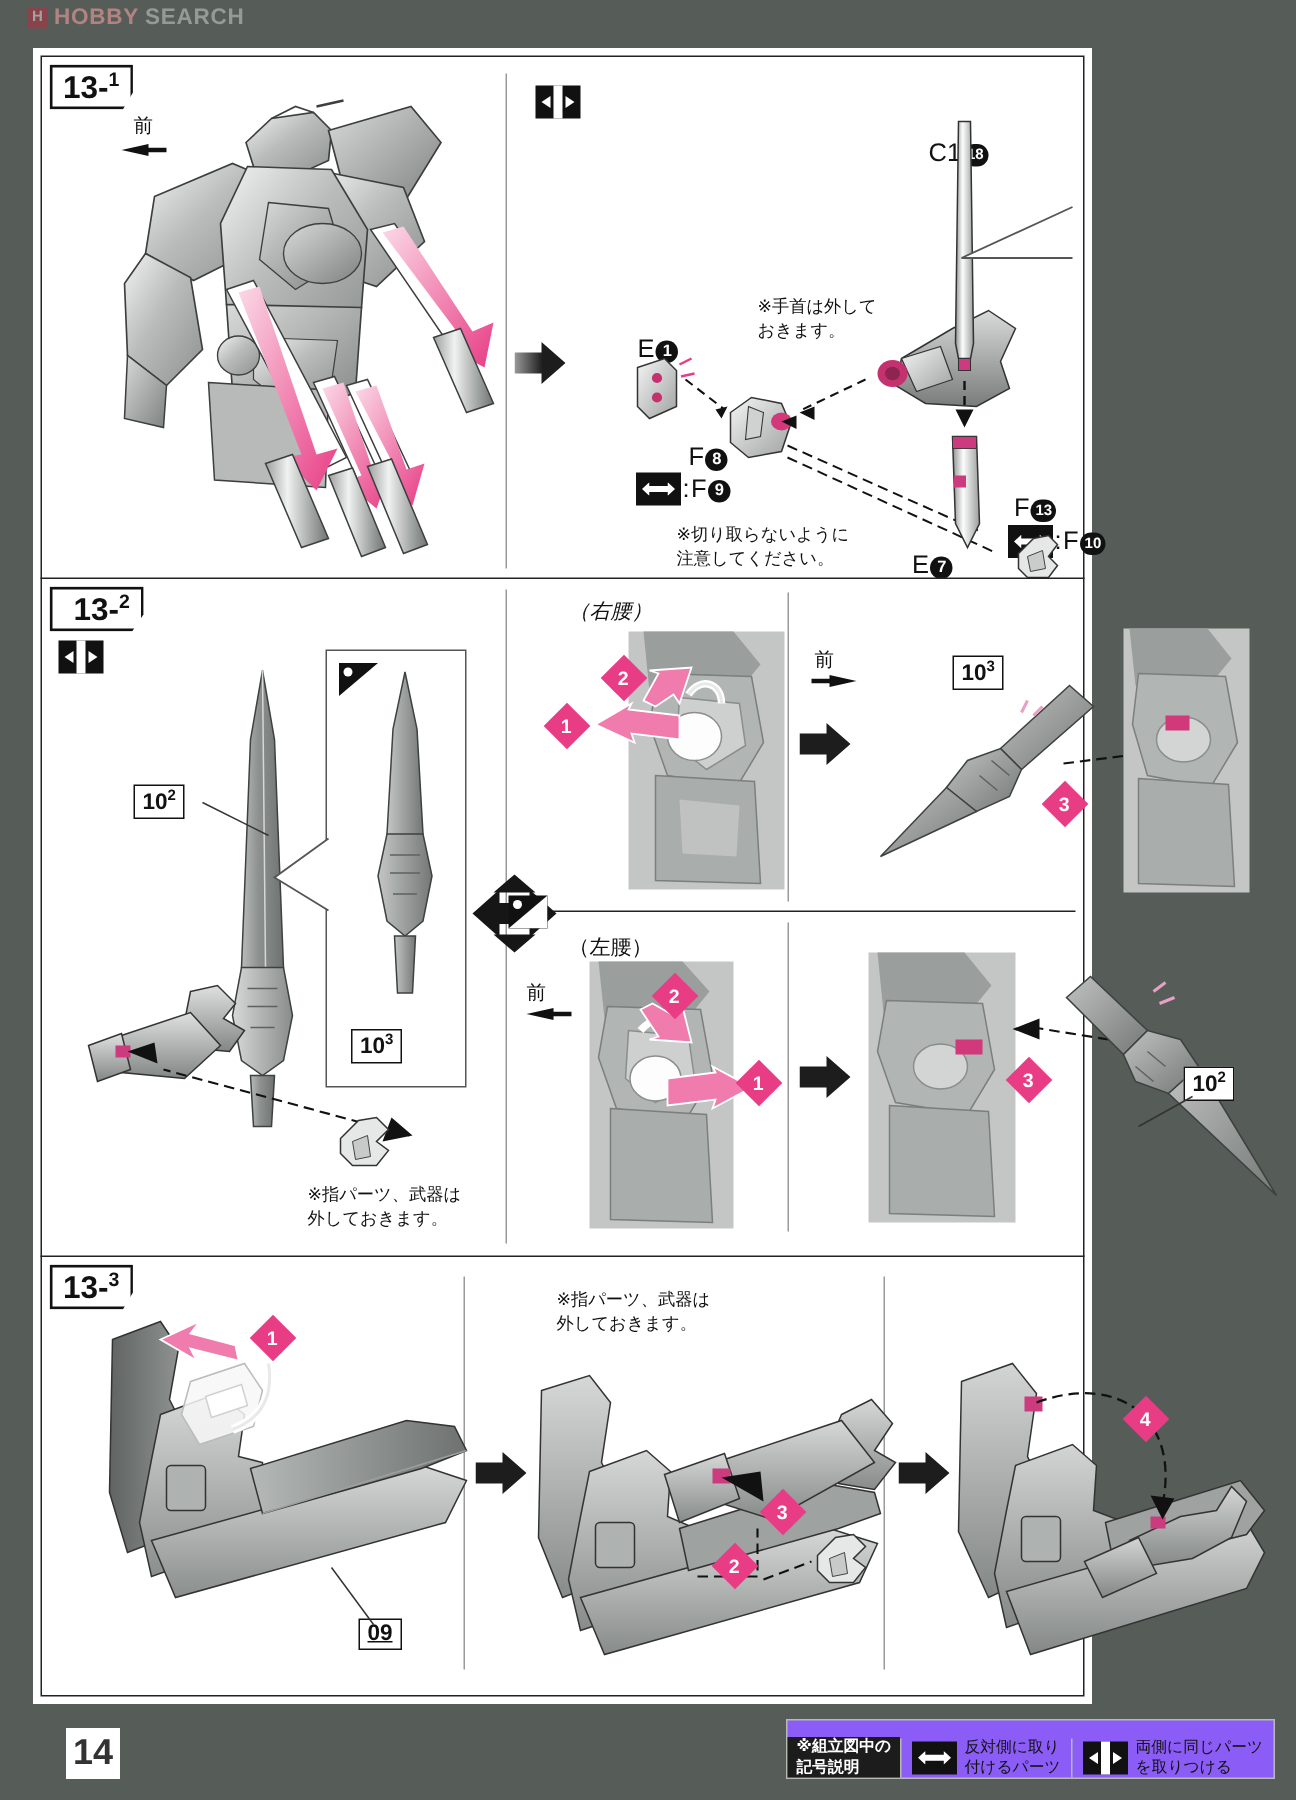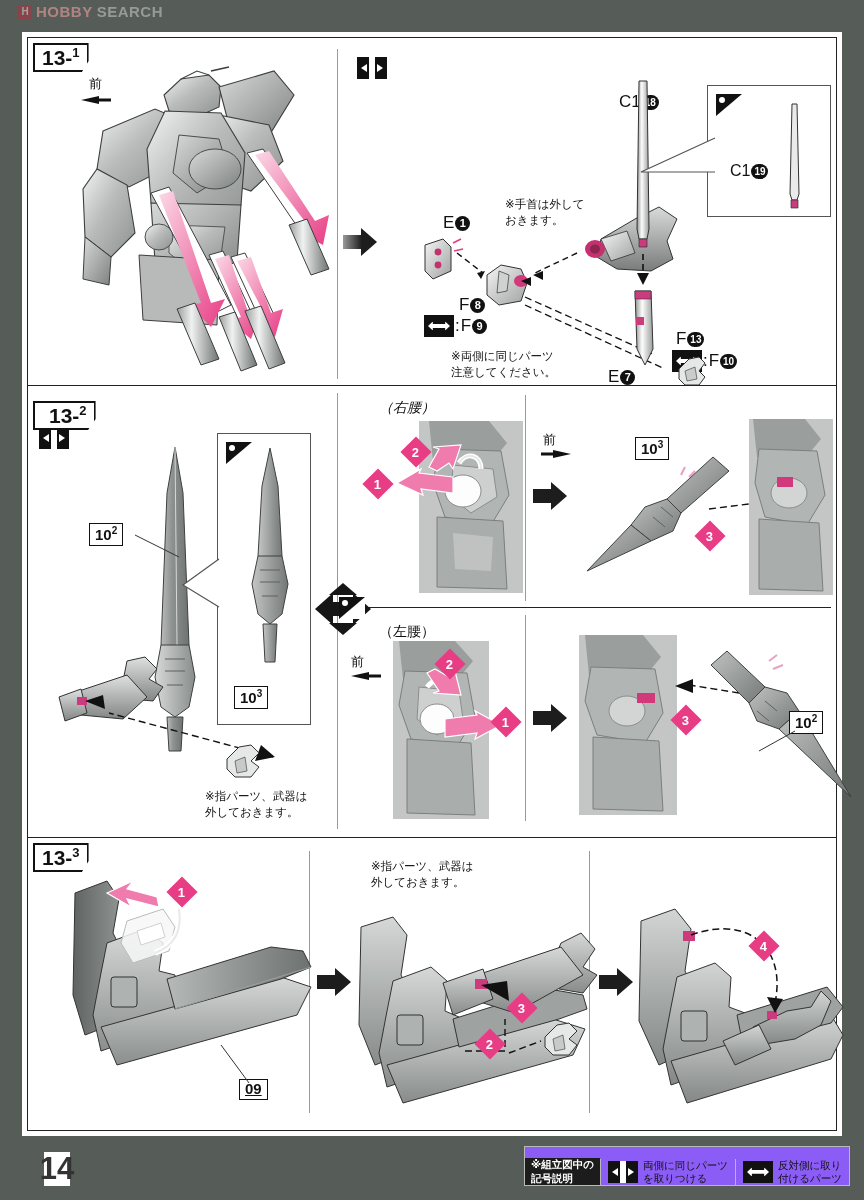--- a/index.html
+++ b/index.html
@@ -21,21 +21,21 @@
   .wm-mark{
     width:14px;height:14px;background:#b33040;
     display:flex;align-items:center;justify-content:center;
     color:#ddd;font-size:10px;font-weight:bold;line-height:1;
   }
   .wm-hobby{color:#fca5a5;font-size:15px;font-weight:bold;letter-spacing:.5px;}
   .wm-search{color:#c9cdc9;font-size:15px;font-weight:bold;letter-spacing:.5px;}
 
   
   .sheet{
-    position:absolute;left:22px;top:32px;width:820px;height:1104px;
+    position:absolute;left:22px;top:32px;width:706px;height:1104px;
     background:#fff;
   }
   .inner-border{
     position:absolute;left:5px;top:5px;right:5px;bottom:5px;
     border:1.6px solid #222;
   }
 
   
   .section{position:absolute;left:5px;right:5px;}
   .sec1{top:5px;height:348px;}
@@ -126,23 +126,23 @@
 
   
   .inset{position:absolute;border:1.4px solid #555;background:#fff;}
 
   
   .art{position:absolute;}
   .art svg{display:block;overflow:visible;}
 
   
   .pagenum{
-    position:absolute;left:44px;bottom:14px;width:26px;height:34px;background:#fff;
+    position:absolute;left:44px;bottom:14px;width:36px;height:34px;background:#fff;
     display:flex;align-items:center;justify-content:center;
-    font-size:31px;font-weight:bold;color:#333;
+    font-size:24px;font-weight:bold;color:#333;
   }
   .legend{
     position:absolute;right:14px;bottom:14px;height:38px;
     display:flex;align-items:flex-end;background:#8b5cf6;border:1px solid #b9b9b5;
   }
   .legend-title{
     background:#1c1c1c;color:#fff;font-size:10.5px;line-height:1.28;
     display:flex;align-items:center;padding:0 6px;white-space:pre-line;
     font-family:"DejaVu Sans",sans-serif;font-weight:bold;
   }
@@ -252,24 +252,24 @@
             <path d="M232 152 L250 146 L272 196 L254 202 Z" fill="url(#rod)" transform="translate(-12,8)"></path>
             <path d="M108 244 L126 238 L150 294 L132 300 Z" fill="url(#rod)"></path>
             <path d="M150 252 L166 247 L188 300 L172 306 Z" fill="url(#rod)"></path>
             <path d="M176 246 L192 241 L216 298 L200 304 Z" fill="url(#rod)"></path>
           </g>
         </svg>
       </div>
 
       <div class="note" style="left:478px;top:160px;">※手首は外して
 おきます。</div>
-      <div class="note" style="left:424px;top:312px;">※両側に同じパーツ
+      <div class="note" style="left:424px;top:312px;">※切り取らないように
 注意してください。</div>
 
-      <div class="pcode" style="left:398px;top:176px;margin-left:18px;">
+      <div class="pcode" style="left:398px;top:186px;">
         <span>E</span><span class="pnum">1</span>
       </div>
 
       <div class="pcode" style="left:432px;top:258px;">
         <span>F</span><span class="pnum">8</span>
       </div>
       <div style="position:absolute;left:397px;top:278px;display:flex;align-items:center;gap:1px;">
         <span class="sym-opp"></span>
         <span style="font-size:17px;color:#111;">:</span>
         <span class="pcode" style="position:static;">
@@ -360,32 +360,20 @@
         </svg>
       </div>
 
       <div class="art" style="left:648px;top:318px;">
         <svg width="36" height="34" viewBox="0 0 36 34">
           <path d="M4 14 L14 4 L24 2 L30 8 L24 16 L30 22 L24 30 L10 30 L4 24 Z" fill="#e6e8e7" stroke="#333" stroke-width="1"></path>
           <path d="M10 16 L20 12 L22 24 L12 26 Z" fill="#c9ccca" stroke="#333" stroke-width=".6"></path>
         </svg>
       </div>
 
-      <div class="inset" style="left:680px;top:48px;width:122px;height:130px;">
-        <span class="sym-choose" style="position:absolute;left:8px;top:8px;"></span>
-        <div class="pcode" style="left:22px;top:76px;font-size:16px;">
-          <span>C1</span><span class="pnum wide">19</span>
-        </div>
-        <div class="art" style="left:76px;top:16px;">
-          <svg width="22" height="108" viewBox="0 0 22 108">
-            <path d="M8 2 L13 2 L15 92 L13 98 L8 98 L6 92 Z" fill="#e9eae9" stroke="#333" stroke-width="1"></path>
-            <path d="M7 98 L14 98 L14 106 L7 106 Z" fill="#cc3b7d" stroke="#333" stroke-width=".7"></path>
-          </svg>
-        </div>
-      </div>
 
       <div class="art" style="left:612px;top:95px;">
         <svg width="78" height="50">
             <path d="M76 6 L2 40 L76 40" fill="#fff" stroke="#555" stroke-width="1.2"></path>
           </svg>
       </div>
 
       <div class="bigarrow" style="left:316px;top:190px;">
         <svg width="34" height="30" viewBox="0 0 34 30">
           <defs>
@@ -397,21 +385,21 @@
             </defs>
           <path d="M0 8 L18 8 L18 1 L34 15 L18 29 L18 22 L0 22 Z" fill="url(#ba1)"></path>
         </svg>
       </div>
     </div>
 
     <div class="sec-divider" style="top:353px;"></div>
 
     <div class="section sec2">
 
-      <div class="badge" style="left:6px;top:16px;padding-left:14px;">
+      <div class="badge" style="left:6px;top:6px;padding-left:14px;">
         <span>13</span>-<sup>2</sup>
       </div>
 
       <span class="sym-both" style="position:absolute;left:12px;top:42px;">
         <i class="ar arL"></i>
           <i class="ar arR"></i>
       </span>
 
       
       <div class="vsep" style="left:310px;top:8px;height:436px;"></div>
@@ -833,29 +821,29 @@
     </div>
   </div>
 
   <div class="pagenum">14</div>
 
   <div class="legend">
     <div class="legend-title">※組立図中の
 記号説明</div>
 
     <div class="legend-item">
+      <span class="sym-opp"></span>
+      <span class="legend-text">反対側に取り
+付けるパーツ</span>
+    </div>
+
+    <div class="legend-item">
       <span class="sym-both">
         <i class="ar arL"></i>
           <i class="ar arR"></i>
       </span>
       <span class="legend-text">両側に同じパーツ
 を取りつける</span>
     </div>
 
-    <div class="legend-item">
-      <span class="sym-opp"></span>
-      <span class="legend-text">反対側に取り
-付けるパーツ</span>
-    </div>
-
   </div>
 
 </div>
 
 </body></html>

